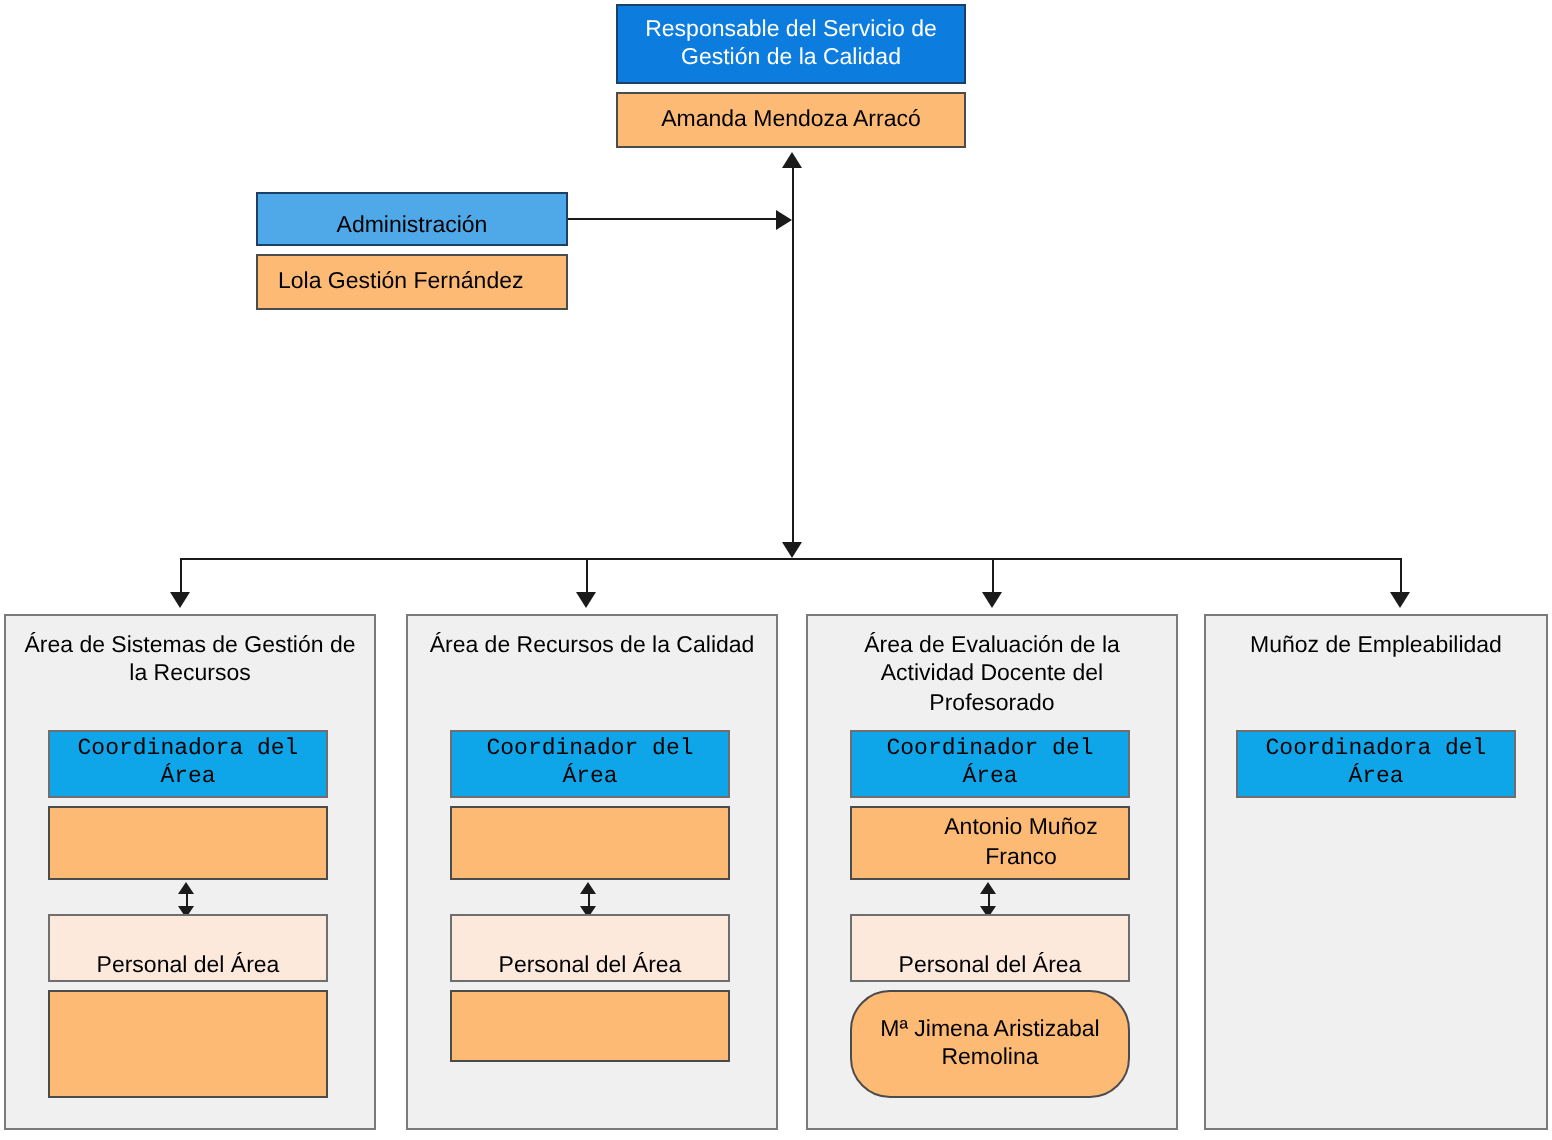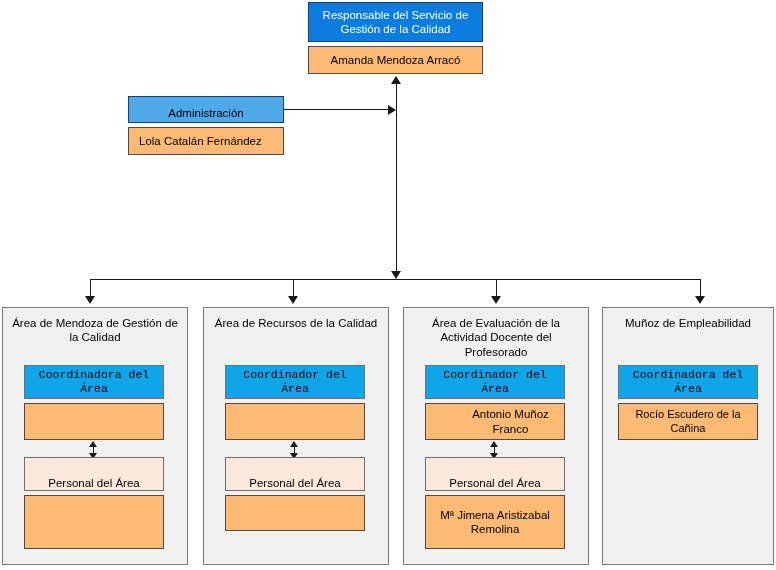--- a/index.html
+++ b/index.html
@@ -175,42 +175,42 @@
 
   <div class="vline" style="left:396px; top:83px; height:188px;"></div>
 
   <div class="arrow-down" style="left:391px; top:271px;"></div>
 
   <div class="box box-admin-blue" style="left:128px; top:96px; width:156px; height:27px;">
     <span>Administración</span>
   </div>
 
   <div class="box box-name" style="left:128px; top:127px; width:156px; height:28px;">
-    <span style="width:100%; text-align:left; padding-left:5px;">Lola Catalán Fernández</span>
+    <span style="width:100%; text-align:left; padding-left:5px;">Lola Gestión Fernández</span>
   </div>
 
   <div class="hline" style="left:284px; top:109px; width:104px;"></div>
   <div class="arrow-right" style="left:388px; top:105px;"></div>
 
   <div class="hline" style="left:90px; top:279px; width:610px;"></div>
 
   <div class="vline" style="left:90px; top:279px; height:17px;"></div>
   <div class="arrow-down" style="left:85px; top:296px;"></div>
 
   <div class="vline" style="left:293px; top:279px; height:17px;"></div>
   <div class="arrow-down" style="left:288px; top:296px;"></div>
 
   <div class="vline" style="left:496px; top:279px; height:17px;"></div>
   <div class="arrow-down" style="left:491px; top:296px;"></div>
 
   <div class="vline" style="left:700px; top:279px; height:17px;"></div>
   <div class="arrow-down" style="left:695px; top:296px;"></div>
 
   <div class="panel" style="left:2px; top:307px; width:186px; height:258px;">
-    <div class="panel-title">Área de Mendoza de Gestión de la Calidad</div>
+    <div class="panel-title">Área de Sistemas de Gestión de la Recursos</div>
   </div>
 
   <div class="box box-role-pink" style="left:24px; top:365px; width:140px; height:34px;">
     <span>Coordinadora del Área</span>
   </div>
   <div class="box box-name empty" style="left:24px; top:403px; width:140px; height:37px;">
     <span></span>
   </div>
 
   <div class="dbl-arrow" style="left:89px; top:441px;">
@@ -263,28 +263,25 @@
 
   <div class="dbl-arrow" style="left:490px; top:441px;">
     <div class="head-up"></div>
       <div class="stem"></div>
       <div class="head-dn"></div>
   </div>
 
   <div class="box box-role-peach" style="left:425px; top:457px; width:140px; height:34px;">
     <span>Personal del Área</span>
   </div>
-  <div class="box box-name" style="left:425px; top:495px; width:140px; height:54px;">
+  <div class="box box-name" style="left:425px; top:495px; width:140px; height:54px;border-radius:20px;">
     <span style="padding:0 6px;">Mª  Jimena Aristizabal Remolina</span>
   </div>
 
   <div class="panel" style="left:602px; top:307px; width:172px; height:258px;">
     <div class="panel-title">Muñoz de Empleabilidad</div>
   </div>
 
   <div class="box box-role-pink" style="left:618px; top:365px; width:140px; height:34px;">
     <span>Coordinadora del Área</span>
   </div>
-  <div class="box box-name" style="left:618px; top:403px; width:140px; height:37px; font-size:11px;">
-    <span>Rocío Escudero de la Cañina</span>
-  </div>
 
 </div>
 
 </body></html>

